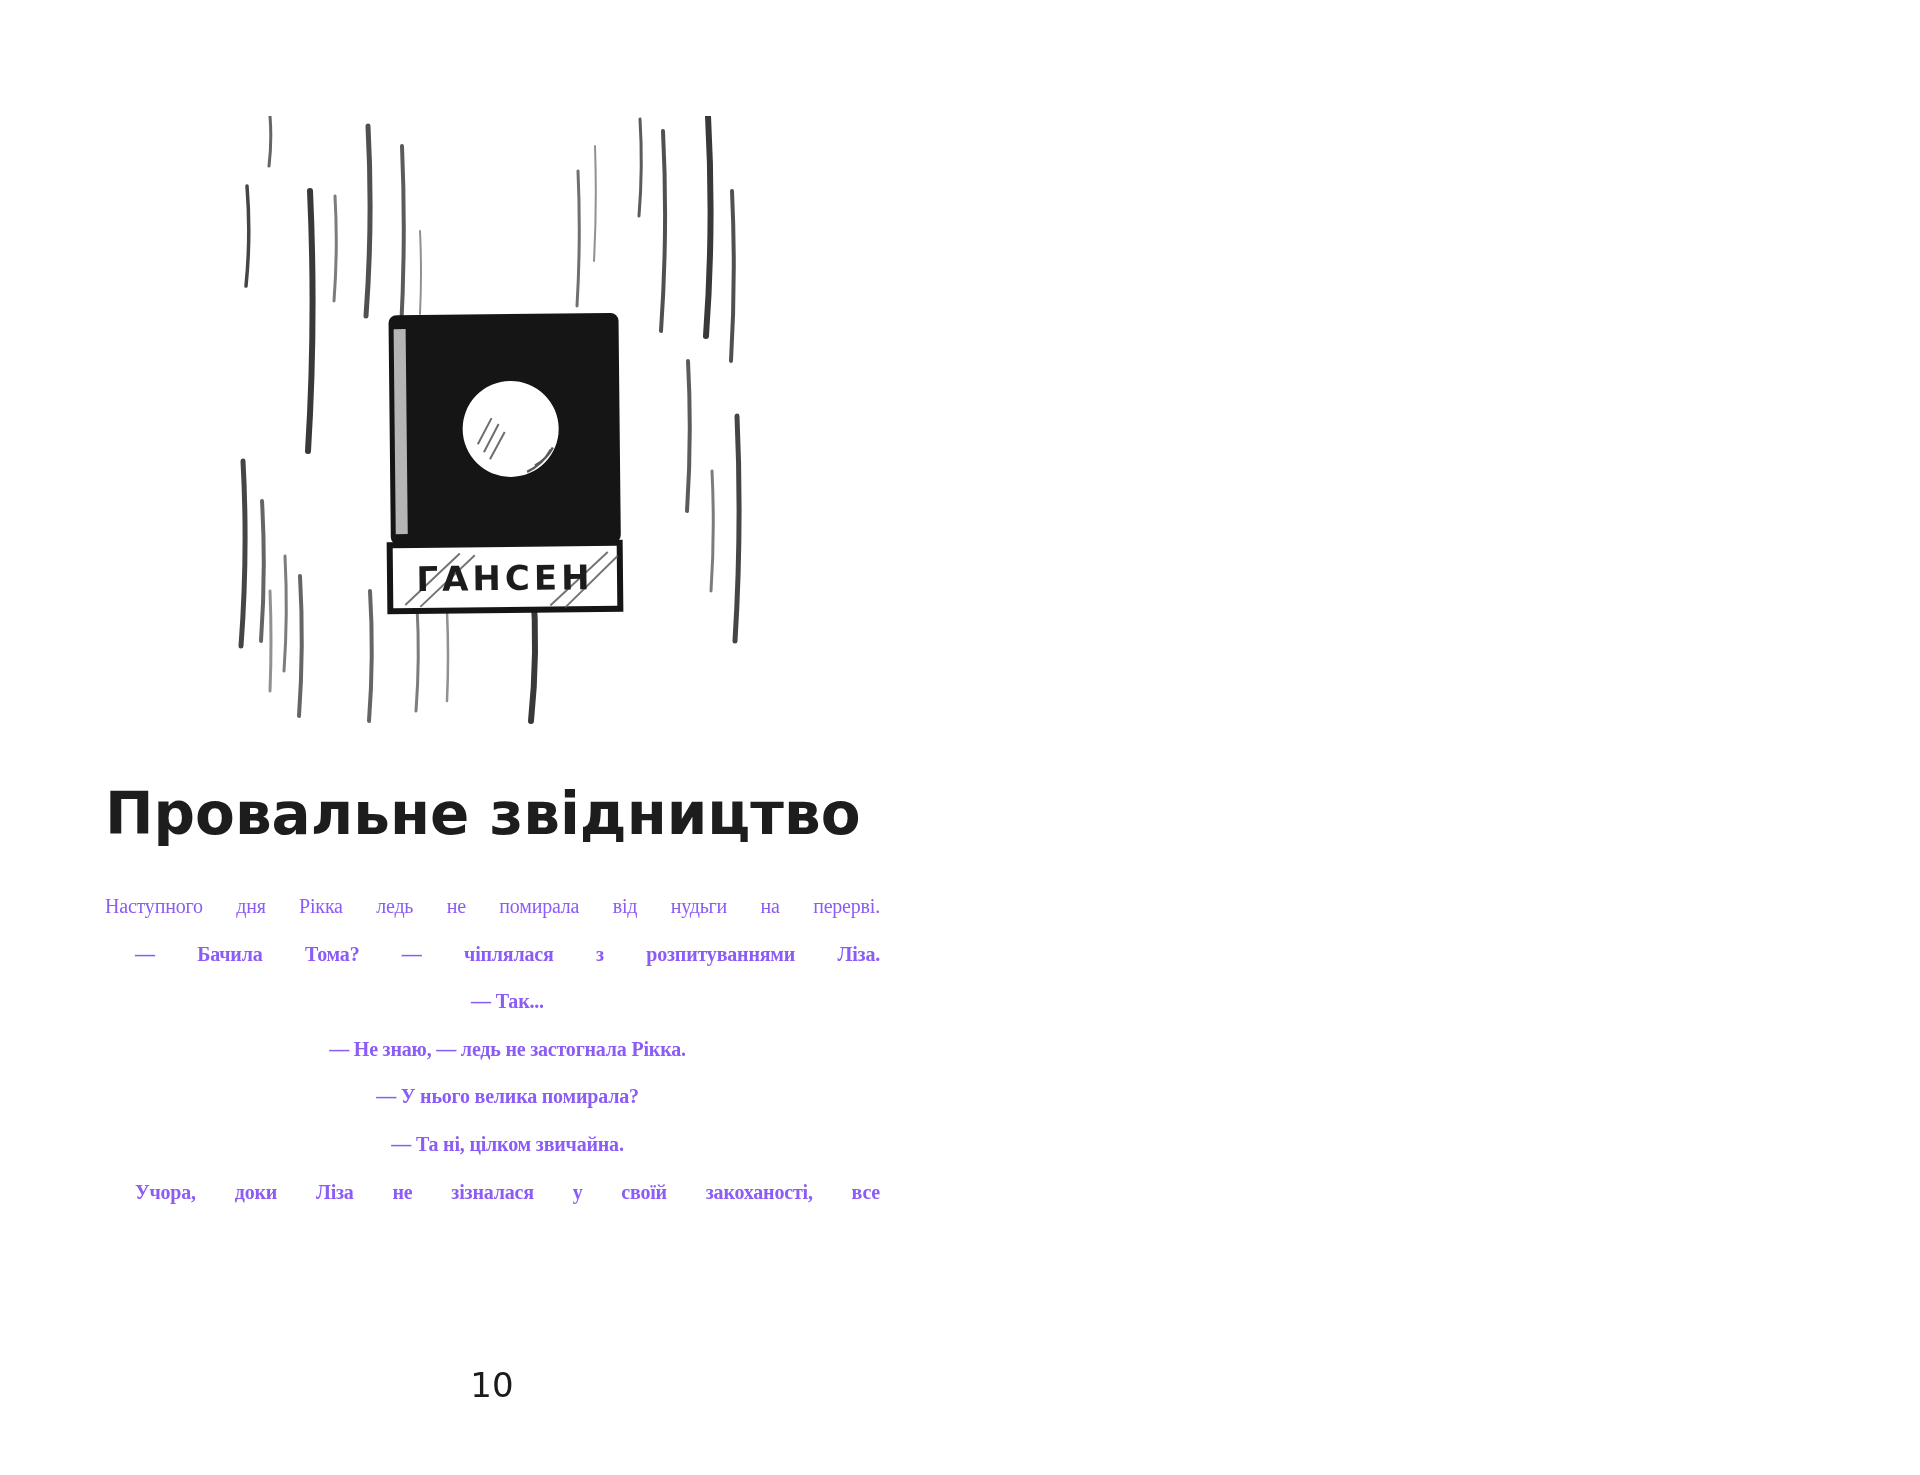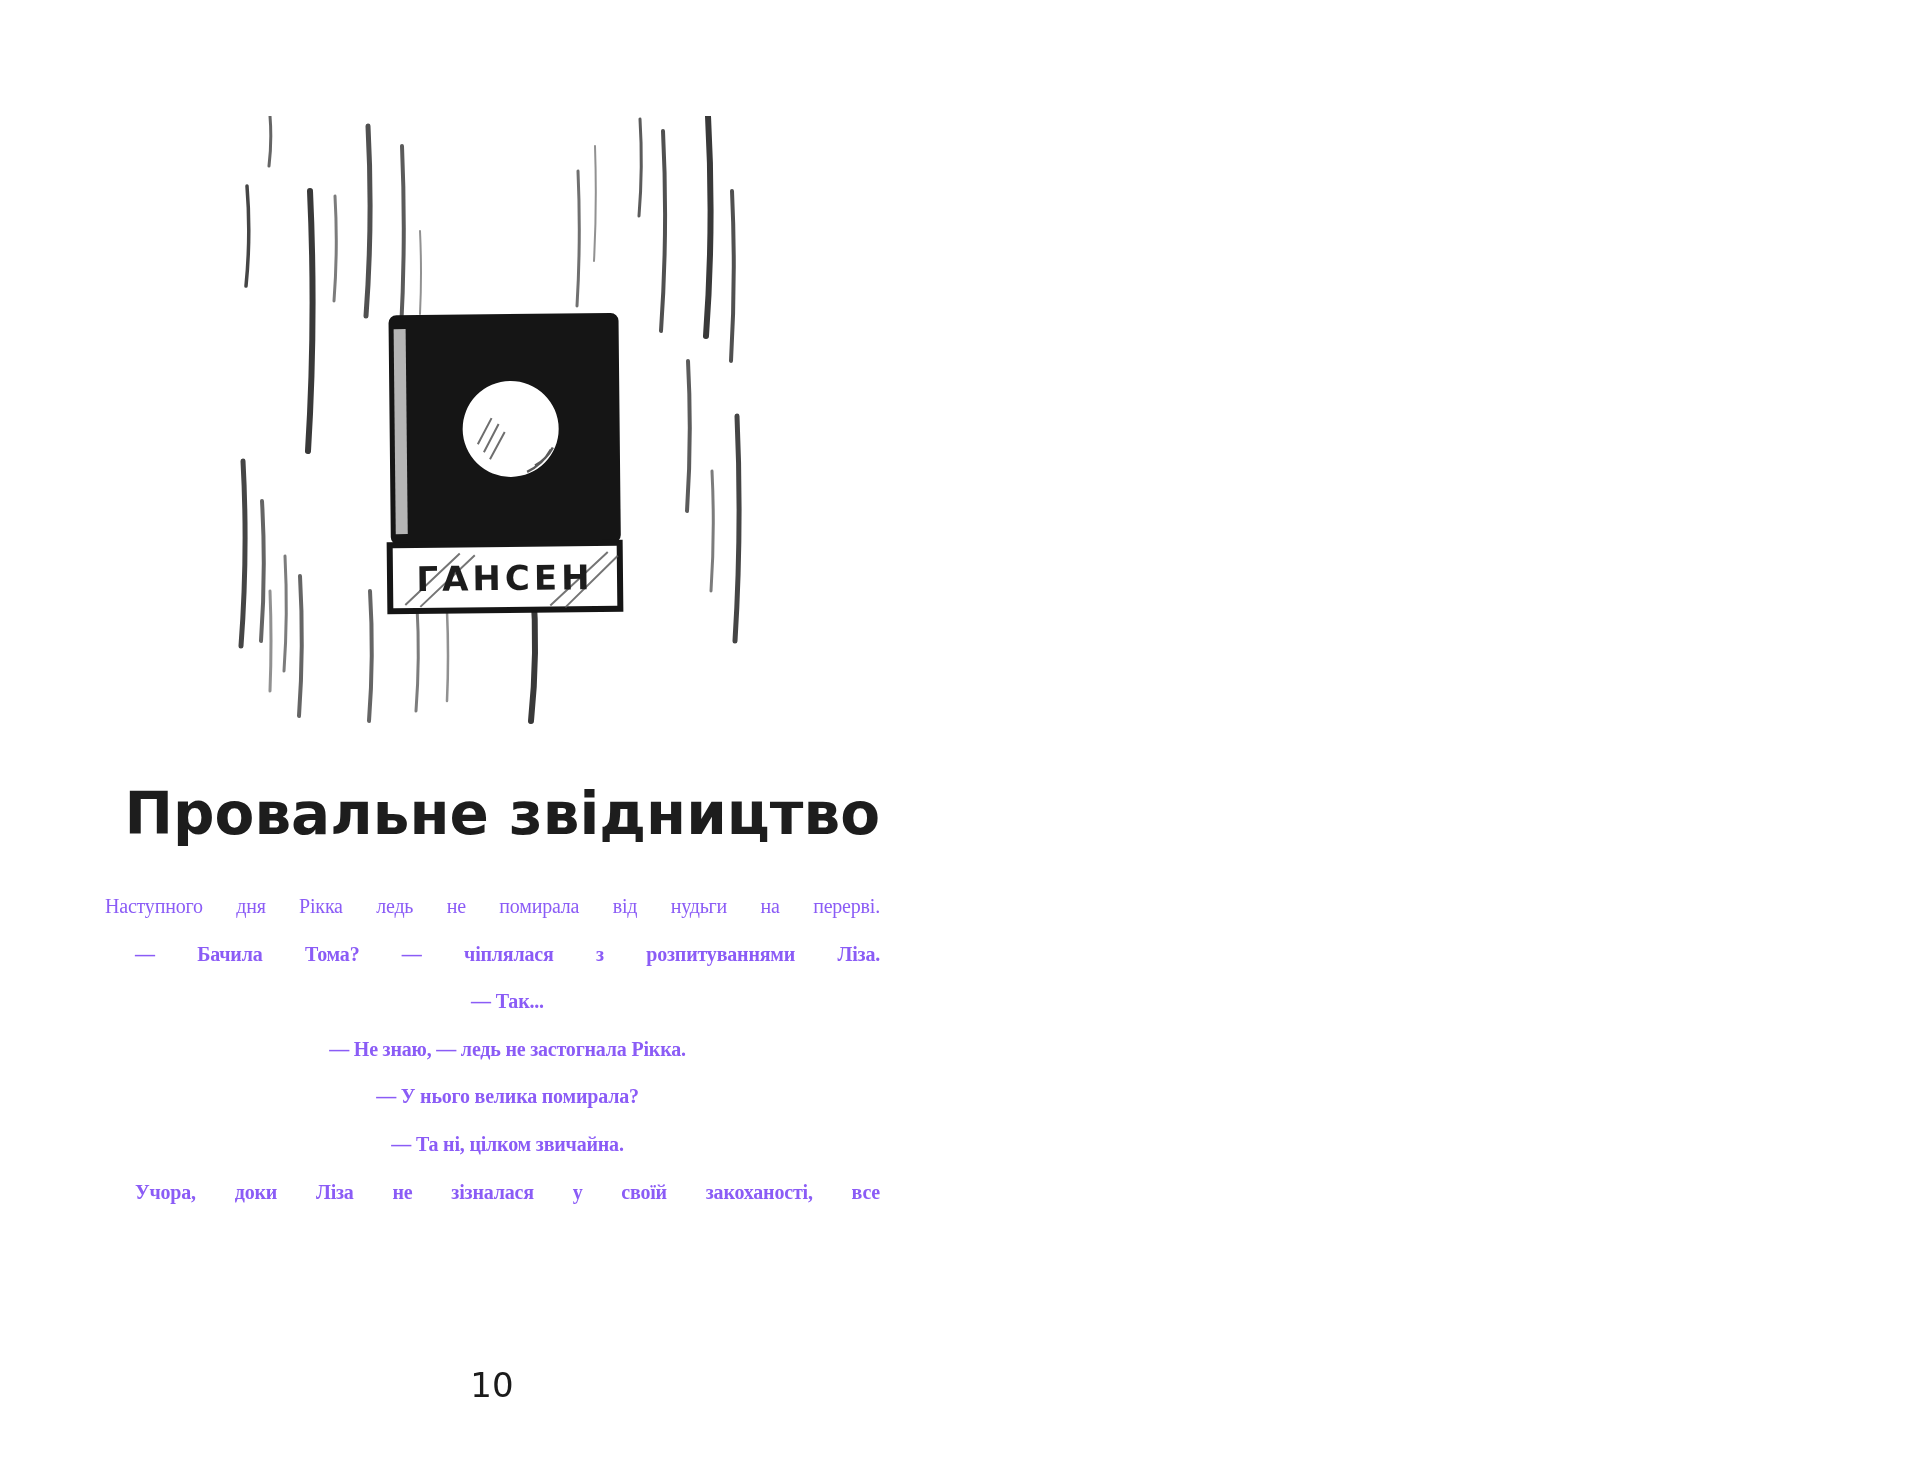--- a/index.html
+++ b/index.html
@@ -5,21 +5,21 @@
   html,body{margin:0;padding:0;background:#ffffff;}
   .spread{position:relative;width:1920px;height:1475px;background:#ffffff;overflow:hidden;
           font-family:"Liberation Serif","DejaVu Serif",serif;color:#1e1e1e;margin-top:31px;}
   .page{position:absolute;top:0;height:100%;}
   .page.left{left:0;width:960px;}
   .page.right{left:960px;width:960px;}
 
   .illustration{position:absolute;left:230px;top:85px;width:515px;height:610px;}
 
   .chapter-title{position:absolute;left:105px;top:738px;width:775px;height:90px;
-                 line-height:90px;text-align:right;margin:0;
+                 line-height:90px;text-align:left;margin:0;
                  font-family:"DejaVu Sans","Liberation Sans",sans-serif;
                  font-weight:700;font-size:58px;letter-spacing:0px;color:#1d1d1d;
                  white-space:nowrap;}
 
   .body-text{position:absolute;font-size:20px;letter-spacing:-0.2px;color:#8b5cf6;}
   .body-text.left-body{left:105px;top:852px;width:775px;}
 
   .line{height:47.6px;line-height:47.6px;overflow:visible;white-space:nowrap;text-align:center;}
   .line.just{white-space:normal;text-align:justify;text-align-last:justify;}
   .line.ind{padding-left:30px;font-weight:bold;}

